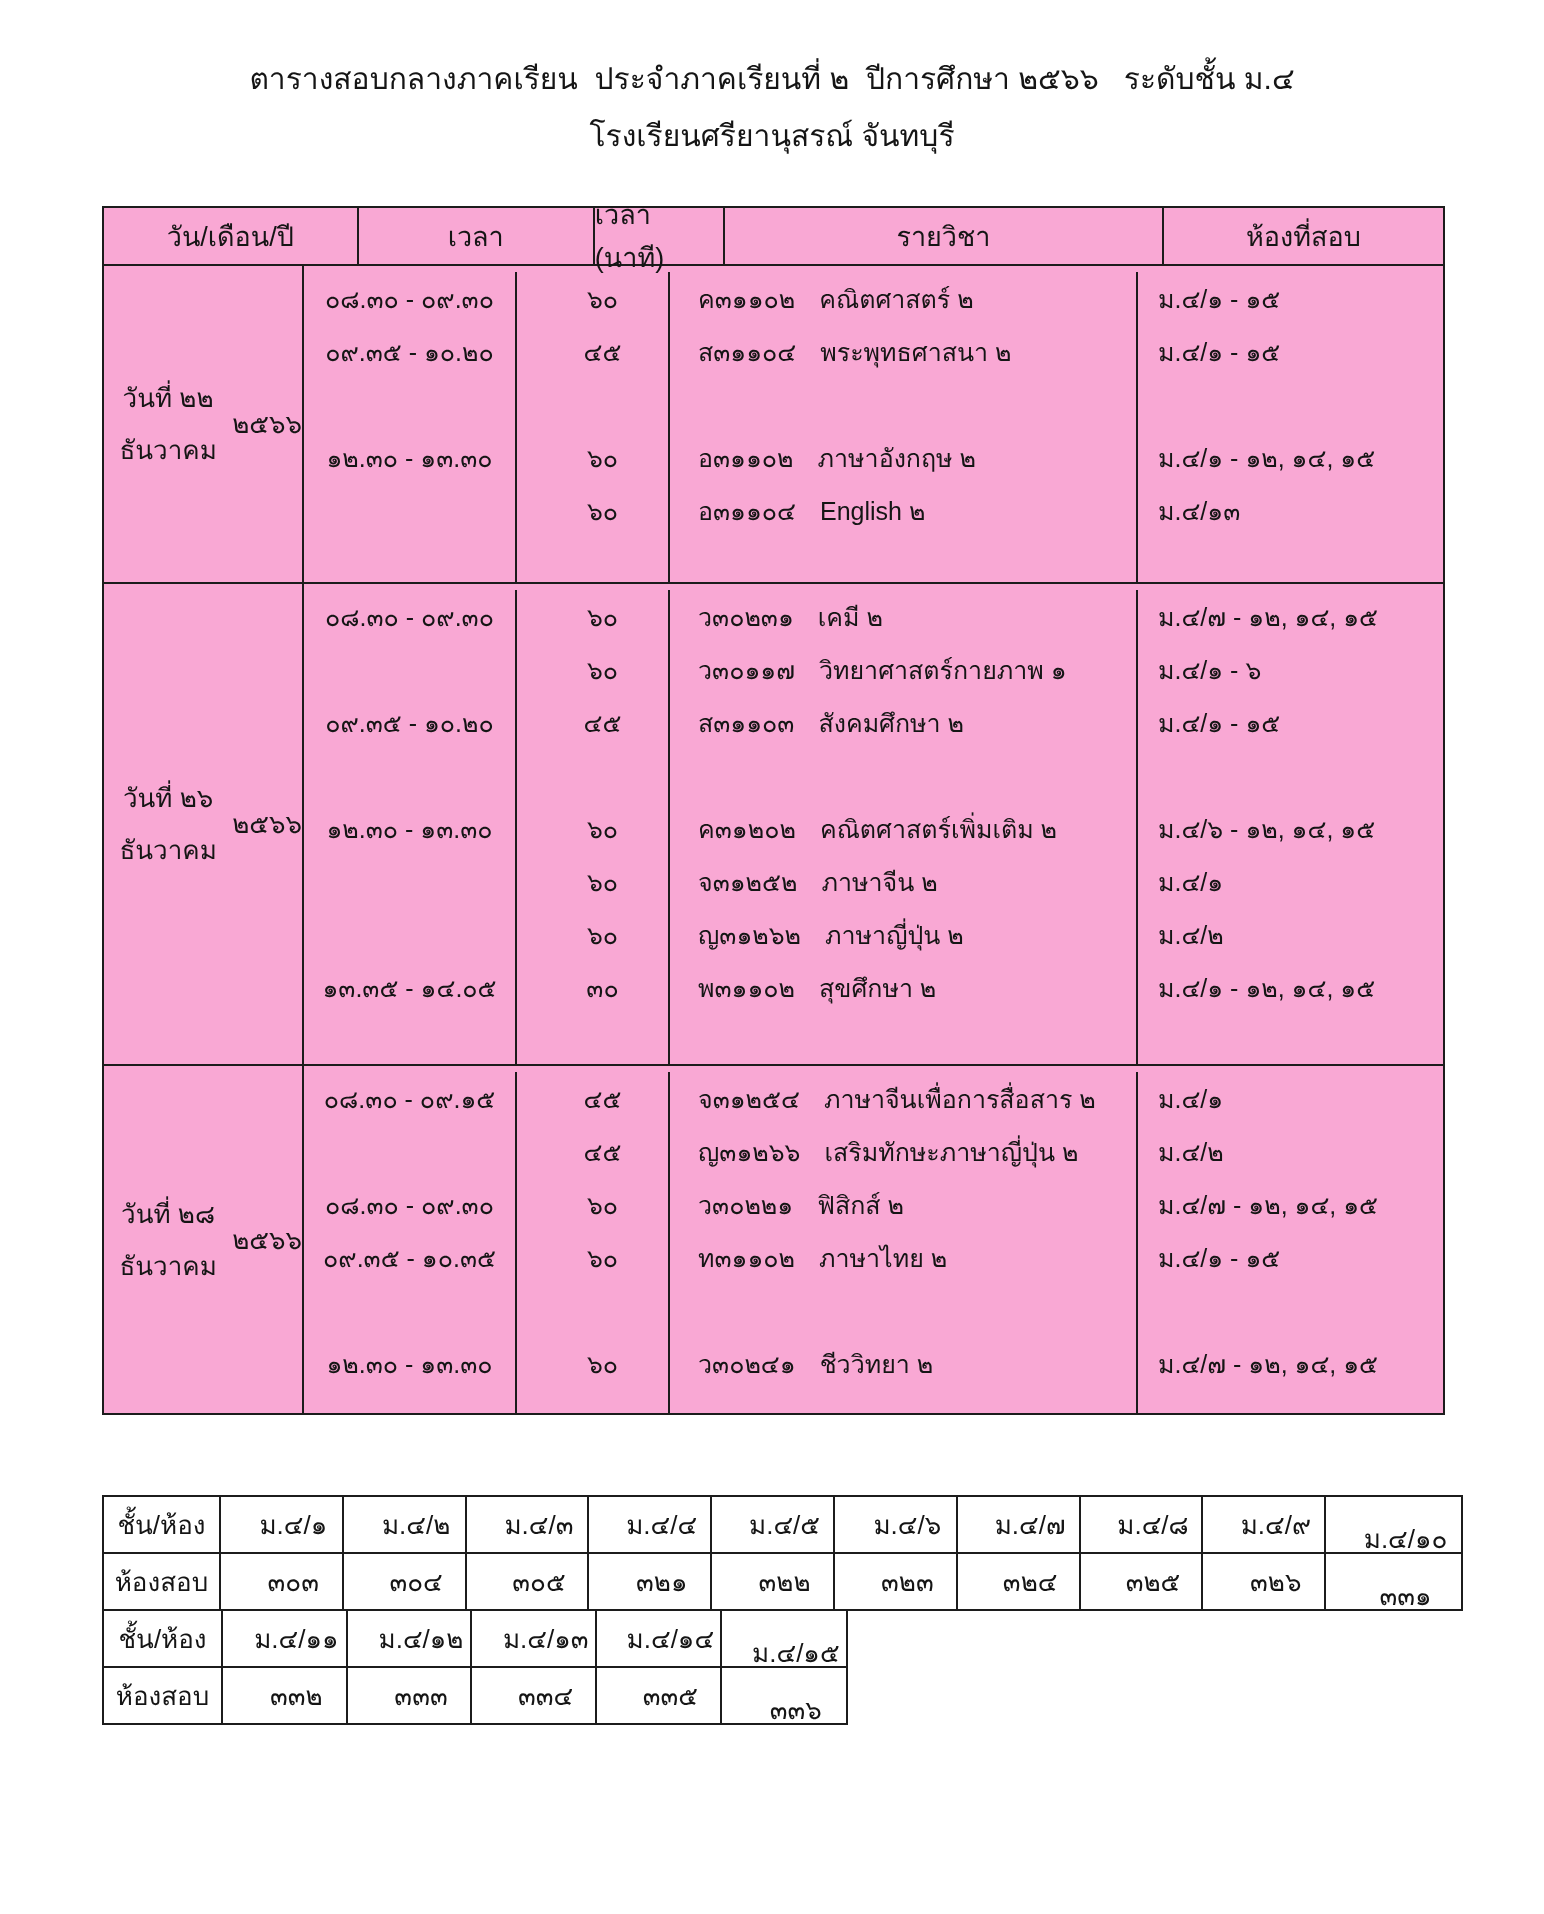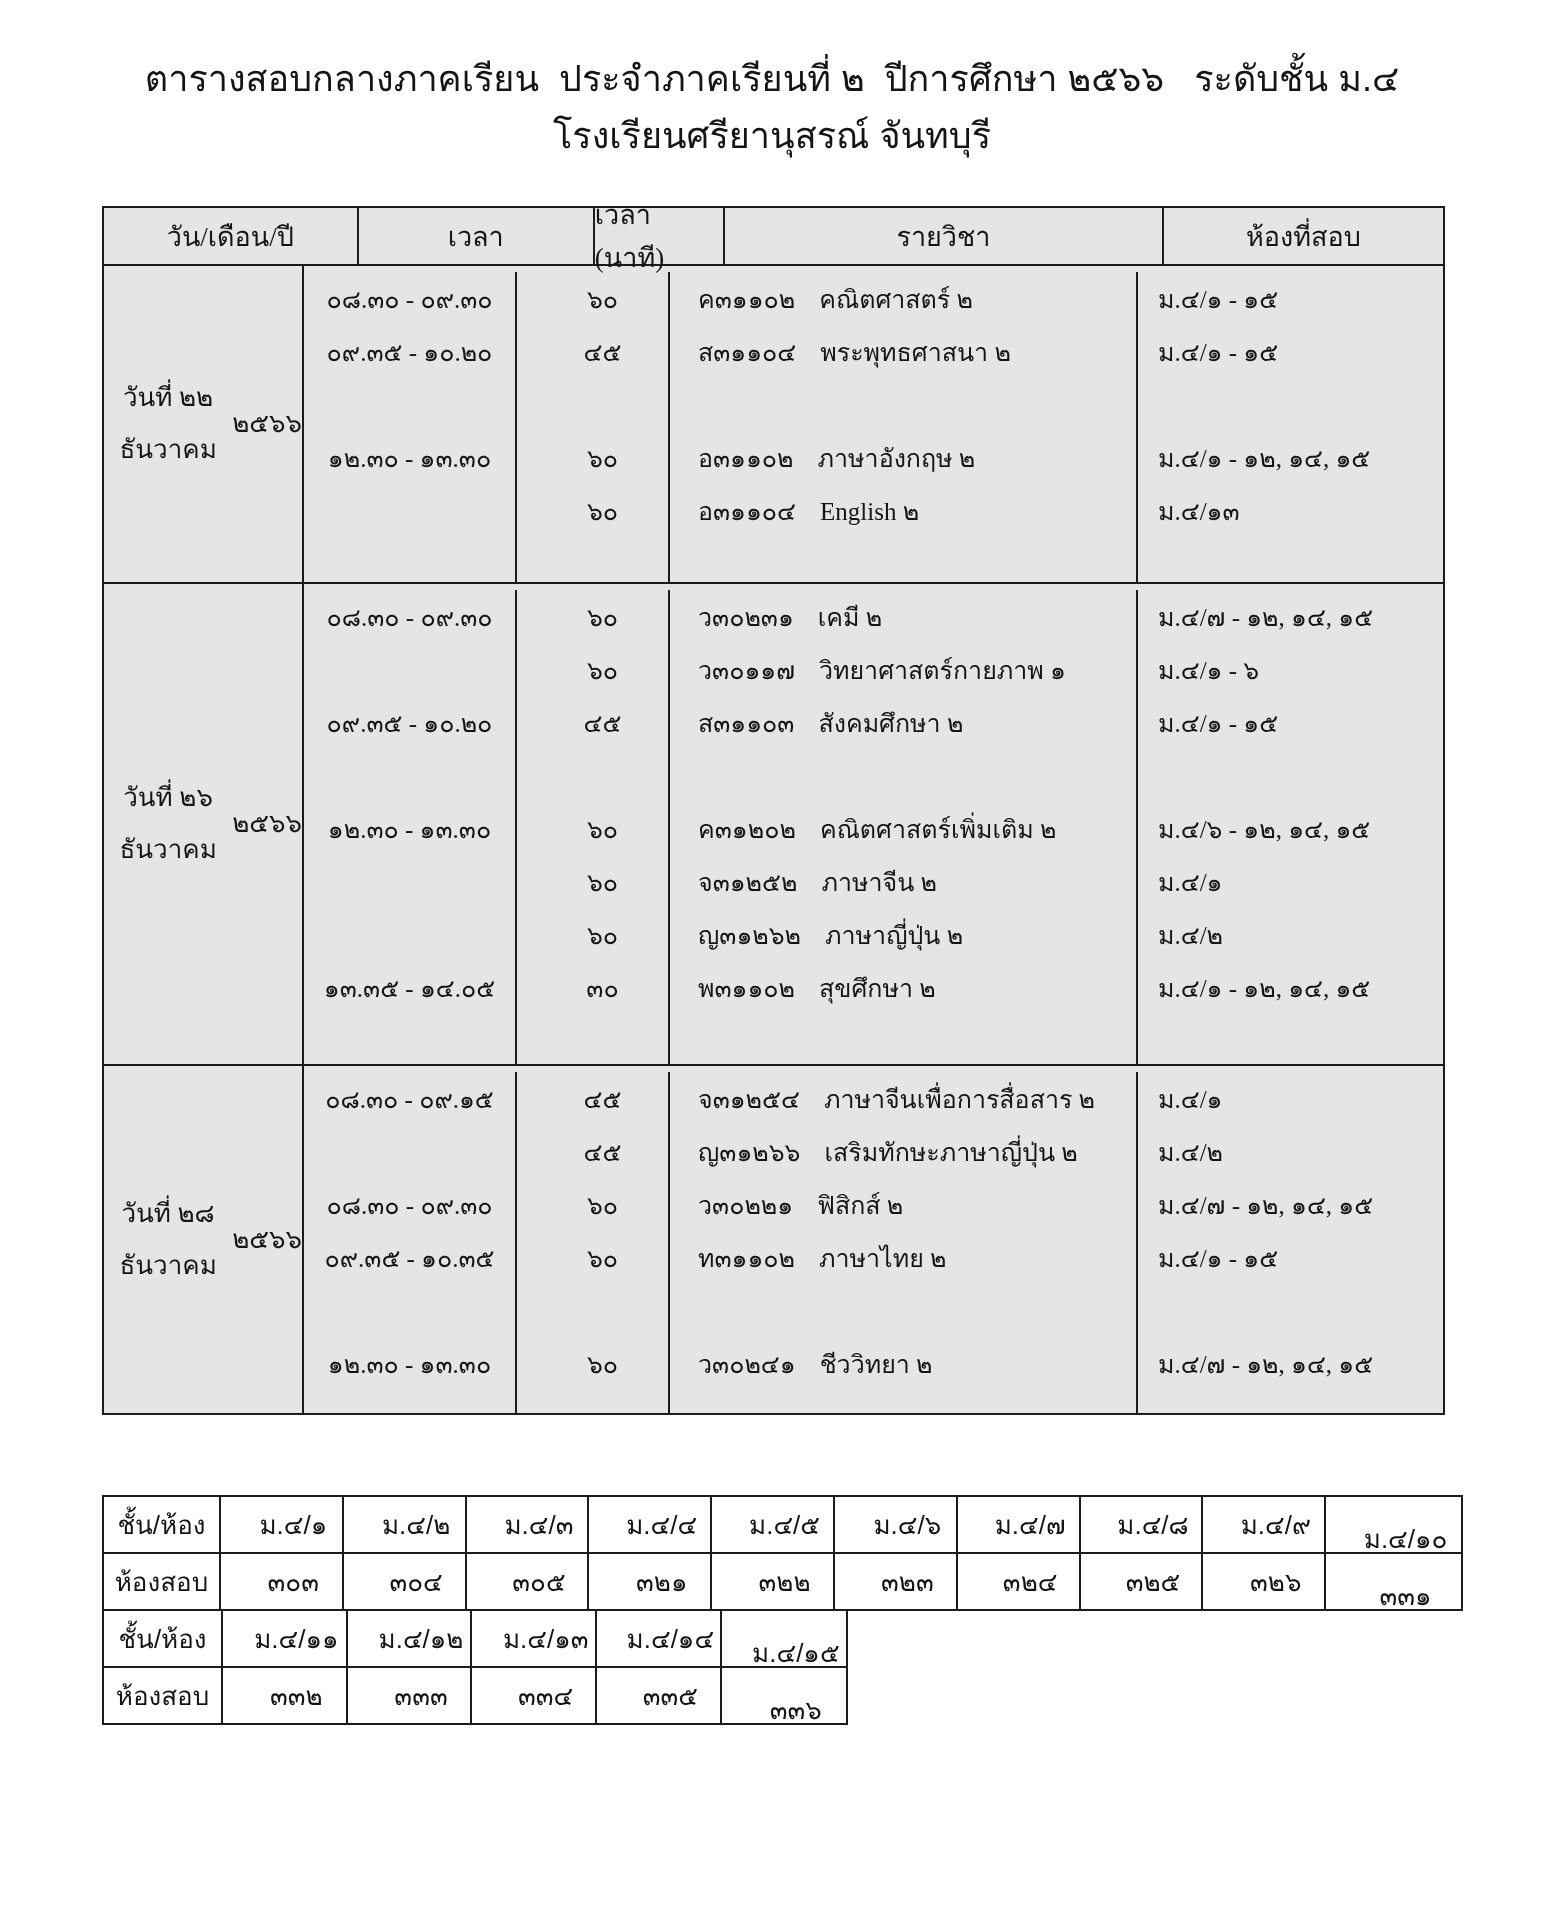--- a/index.html
+++ b/index.html
@@ -5,29 +5,28 @@
   html,body{margin:0;padding:0;background:#ffffff;}
   body{
     width:1544px;height:1914px;
     font-family:"Liberation Sans","DejaVu Sans",sans-serif;
     color:#151515;
   }
   .page{position:relative;width:1544px;height:1914px;background:#fff;overflow:hidden;}
 
   
   .titles{padding-top:50px;text-align:center;}
-  .title-line{font-size:36px;line-height:57px;white-space:pre-wrap;}
+  .title-line{font-size:30px;line-height:57px;white-space:pre-wrap;}
 
   
   .main-table{
     margin:42px 0 0 102px;
     width:1339px;
     border:2px solid #1c1c1c;
-    background:#e5e5e5;
-    font-family:Liberation Serif, serif;
+    background:#f9a8d4;
   }
   .thead{display:flex;height:56px;border-bottom:2px solid #1c1c1c;}
   .hcell{
     box-sizing:border-box;display:flex;align-items:center;justify-content:center;
     font-size:27px;border-right:2px solid #1c1c1c;
   }
   .w-date{width:260px}.w-time{width:241px}.w-min{width:133px}.w-subj{width:448px}
   .w-room{width:285px;border-right:none !important;}
 
   .group{display:flex;}

